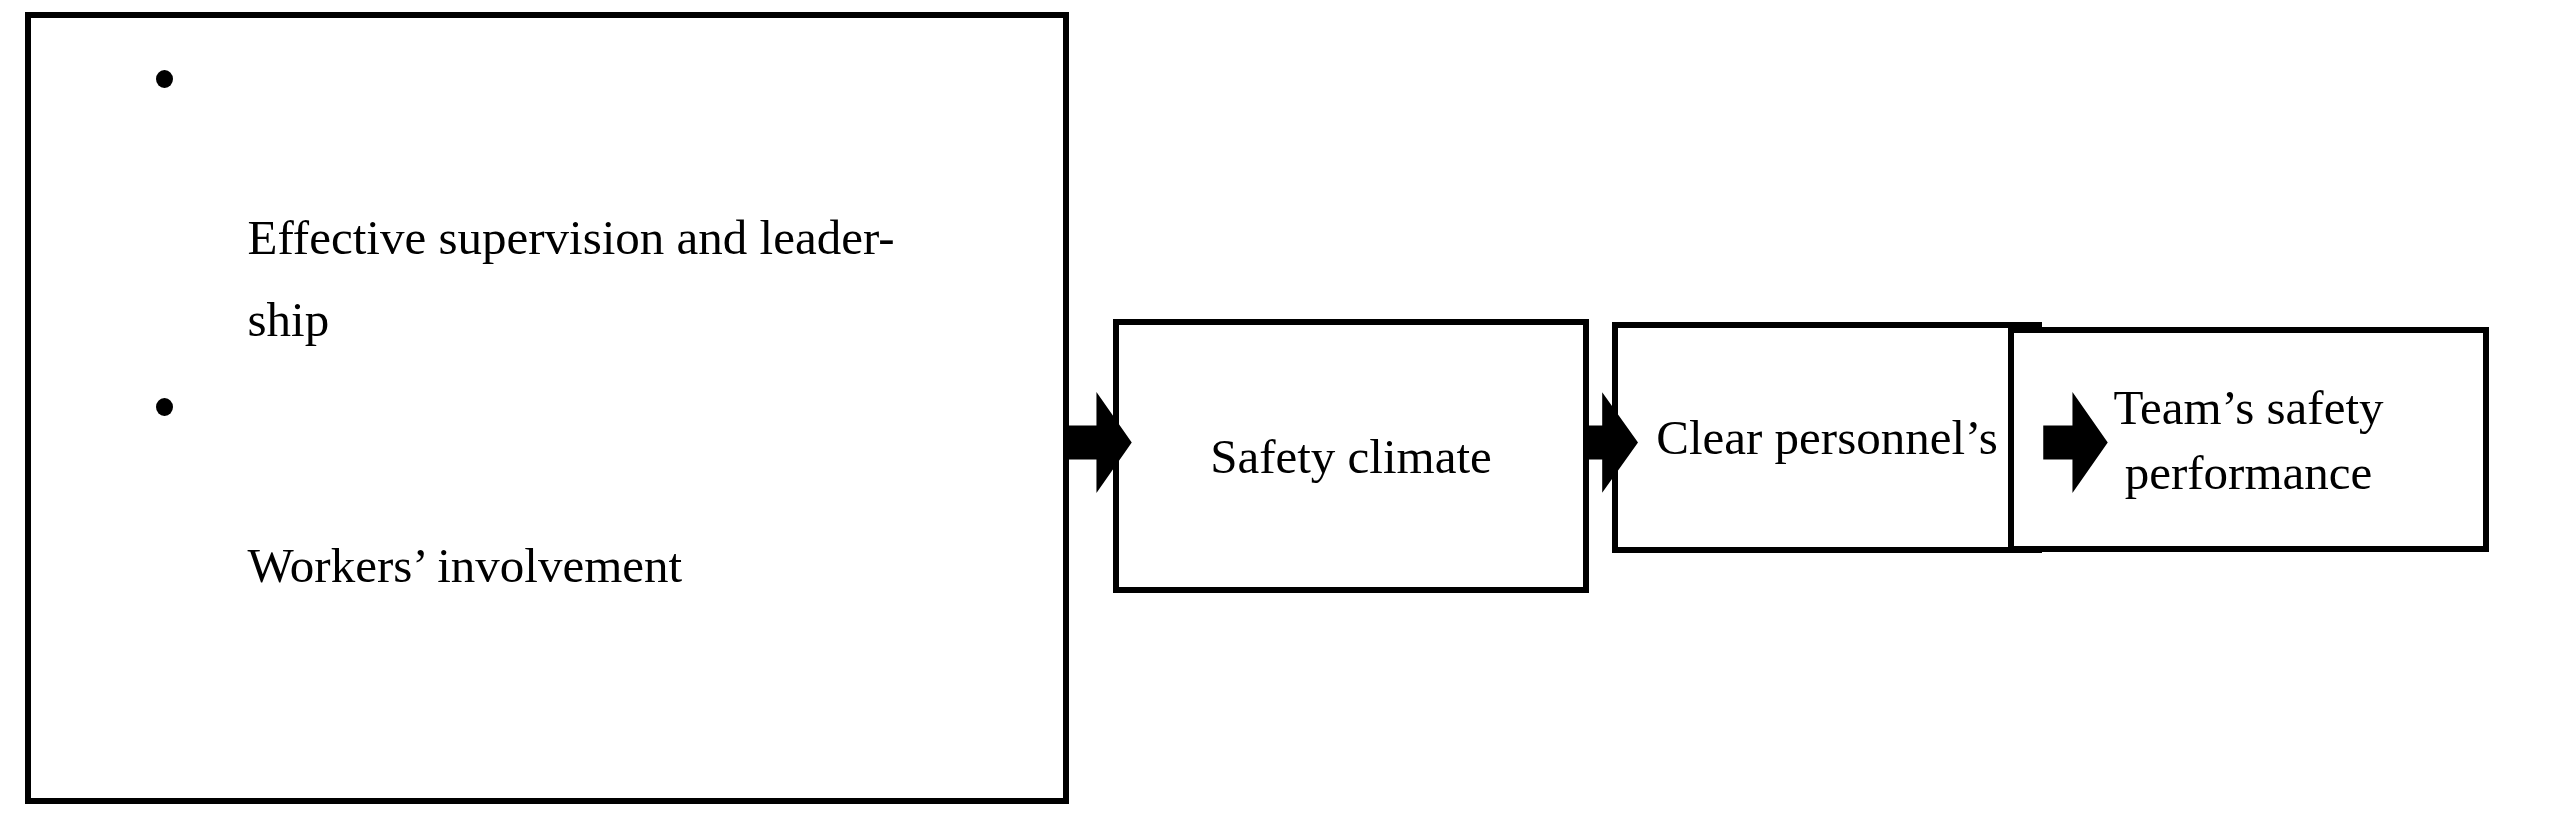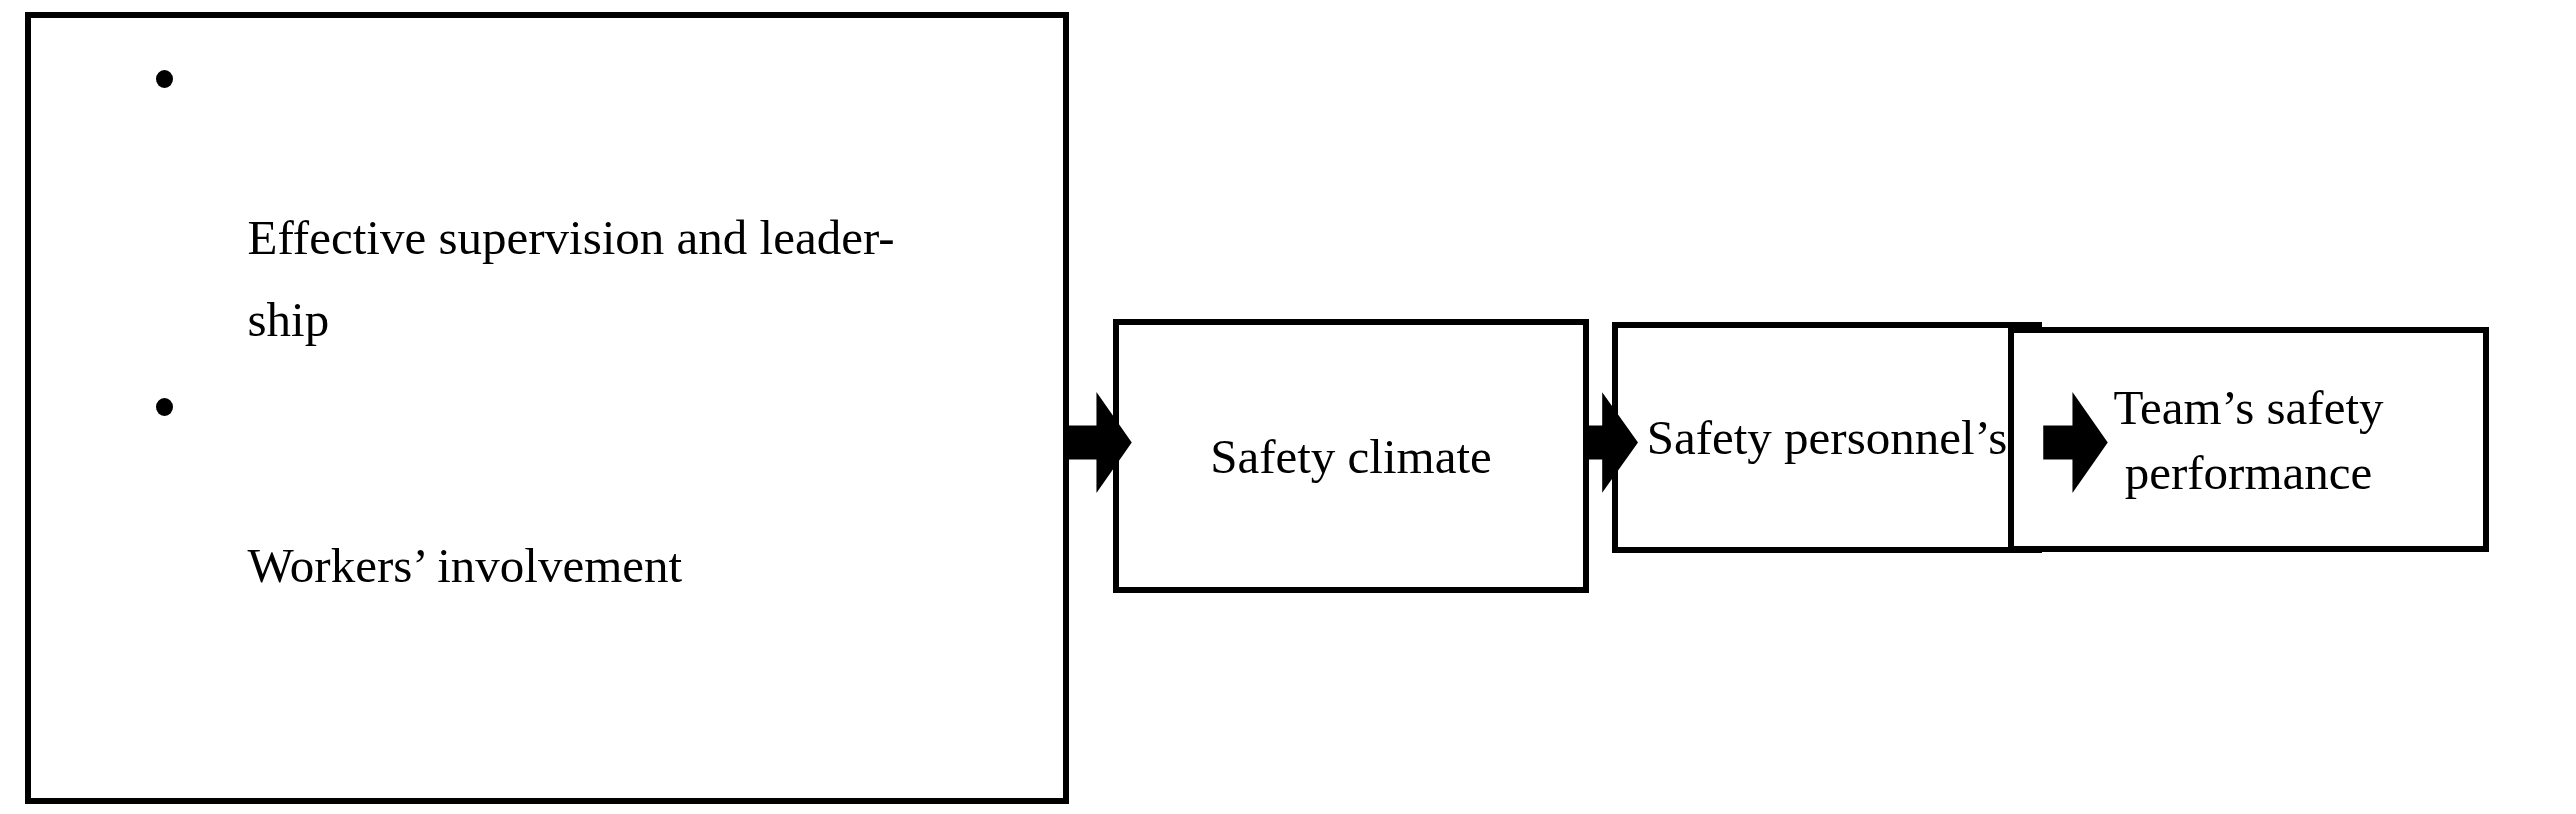--- a/index.html
+++ b/index.html
@@ -102,21 +102,21 @@
     <span>Safety climate</span>
   </div>
 
   <div class="flow-arrow arrow-2">
     <svg width="54" height="101" viewBox="0 0 89 166" aria-hidden="true">
       <polygon points="0,55 30,55 30,0 89,83 30,166 30,111 0,111"></polygon>
     </svg>
   </div>
 
   <div class="flow-box box-field-behavior">
-    <span>Safety personnel’s</span>
+    <span>Clear personnel’s</span>
   </div>
 
   <div class="flow-arrow arrow-3">
     <svg width="65" height="101" viewBox="0 0 106 166" aria-hidden="true">
       <polygon points="0,55 48,55 48,0 106,83 48,166 48,111 0,111"></polygon>
     </svg>
   </div>
 
   <div class="flow-box box-team-performance">
     <span>Team’s safety</span>

